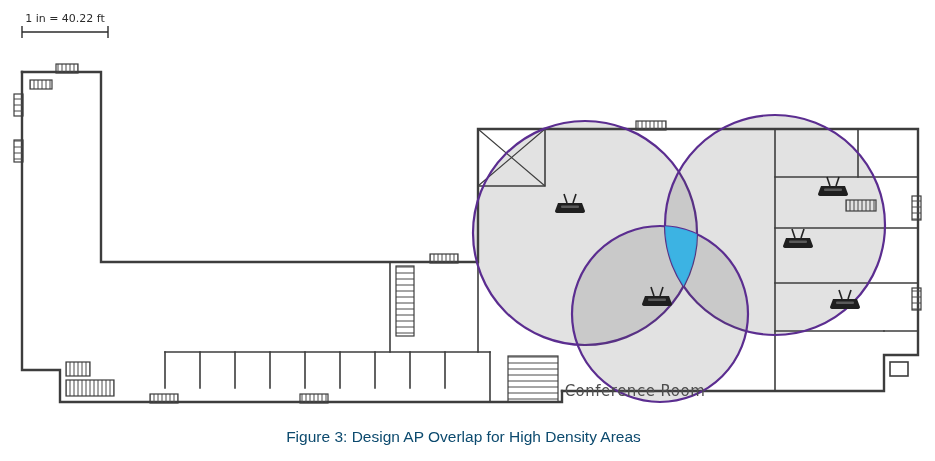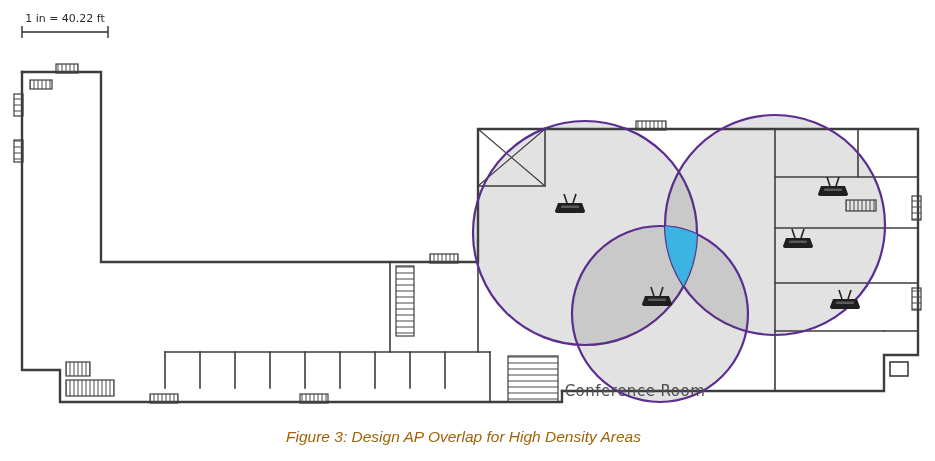--- a/index.html
+++ b/index.html
@@ -22,23 +22,22 @@
     font-size: 15px;
     letter-spacing: 0.5px;
     fill: #4d4d4d;
   }
   .caption {
     position: absolute;
     left: 0; right: 0;
     top: 428px;
     text-align: center;
     font-family: "Liberation Sans", sans-serif;
-    font-style: italic;
     font-size: 15.5px;
-    color: #a16207;
+    color: #0c4a6e;
   }
   .coverage {
     fill: rgba(75, 75, 75, 0.16);
     stroke-width: 2.2;
   }
 </style>
 </head>
 <body>
 
 <div class="figure-wrap">

